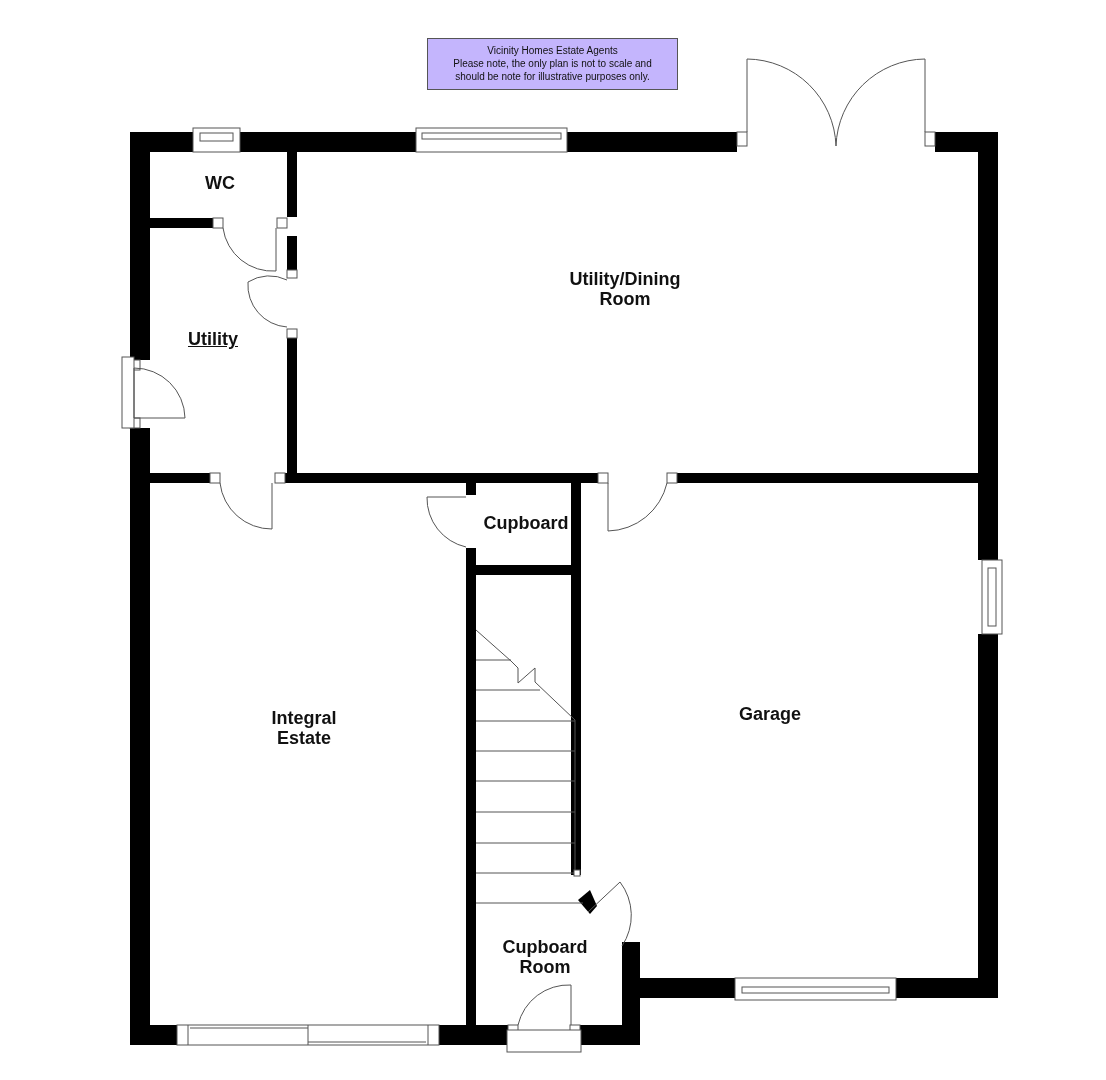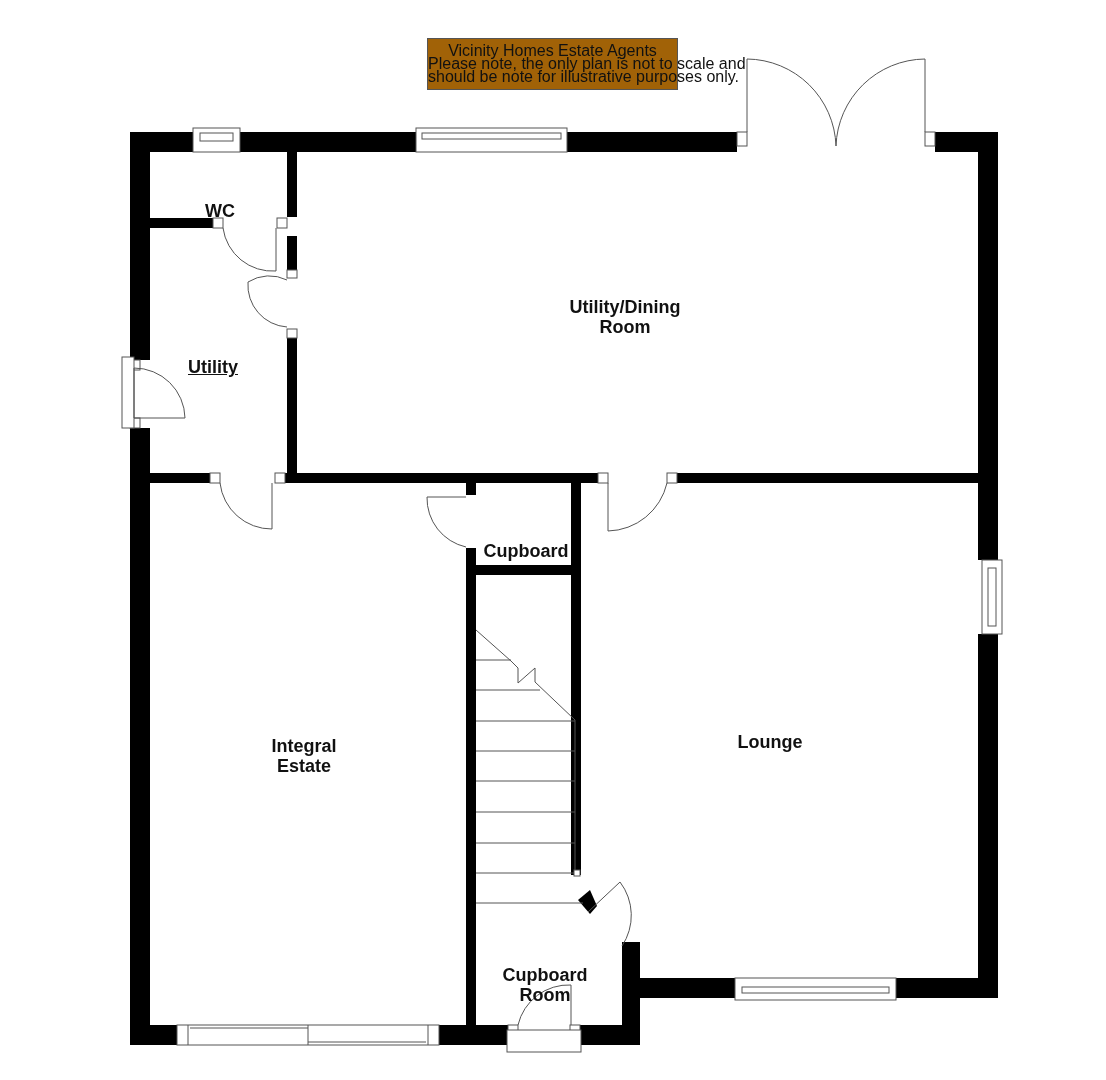--- a/index.html
+++ b/index.html
@@ -1,29 +1,28 @@
 <!DOCTYPE html>
 <html><head>
 <meta charset="utf-8">
 <style>
   html, body { margin: 0; padding: 0; background: #ffffff; }
   body { width: 1106px; height: 1080px; position: relative; overflow: hidden; font-family: "Liberation Sans", sans-serif; }
   #plan { position: absolute; left: 0; top: 0; }
   .disclaimer {
     position: absolute; left: 427px; top: 38px; width: 251px; height: 52px;
-    border: 1px solid #555; box-sizing: border-box; background: #a16207;
-    font-family: "Liberation Sans", sans-serif; font-size: 16px; line-height: 13px;
+    border: 1px solid #555; box-sizing: border-box; background: #c4b5fd;
+    font-family: "Liberation Sans", sans-serif; font-size: 10px; line-height: 13px;
     text-align: center; color: #111; padding-top: 5px;
   }
   .disclaimer div { white-space: nowrap; }
   .room-label {
     position: absolute; font-family: "Liberation Sans", sans-serif; font-weight: bold;
     font-size: 18px; line-height: 20px; color: #111; text-align: center; white-space: nowrap;
     transform: translate(-50%, -50%);
-    margin-top: 28px;
   }
   .room-label div { display: block; }
 </style>
 </head>
 <body>
 
 <svg id="plan" width="1106" height="1080" viewBox="0 0 1106 1080" xmlns="http://www.w3.org/2000/svg">
   <g fill="#000">
 
     <rect x="130" y="132" width="20" height="228"></rect>
@@ -164,18 +163,18 @@
   <div>Room</div>
 </div>
 <div class="room-label" style="left:526px; top:523px;">
   <div>Cupboard</div>
 </div>
 <div class="room-label" style="left:304px; top:728px;">
   <div>Integral</div>
   <div>Estate</div>
 </div>
 <div class="room-label" style="left:770px; top:714px;">
-  <div>Lounge</div>
+  <div>Garage</div>
 </div>
 <div class="room-label" style="left:545px; top:957px;">
   <div>Cupboard</div>
   <div>Room</div>
 </div>
 
 </body></html>

